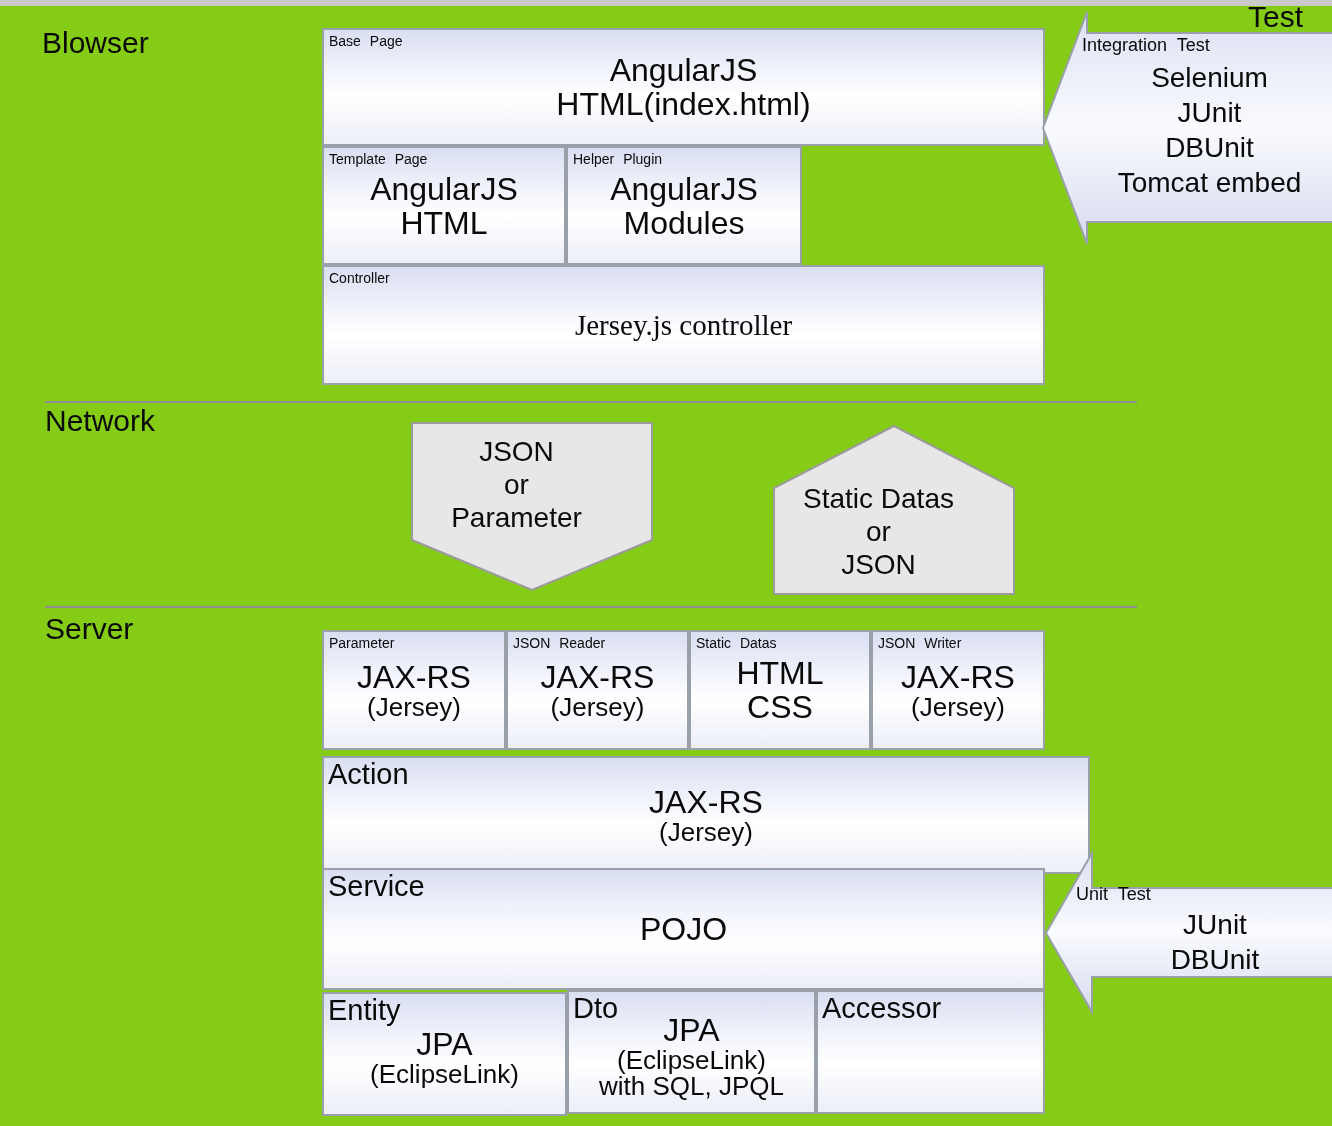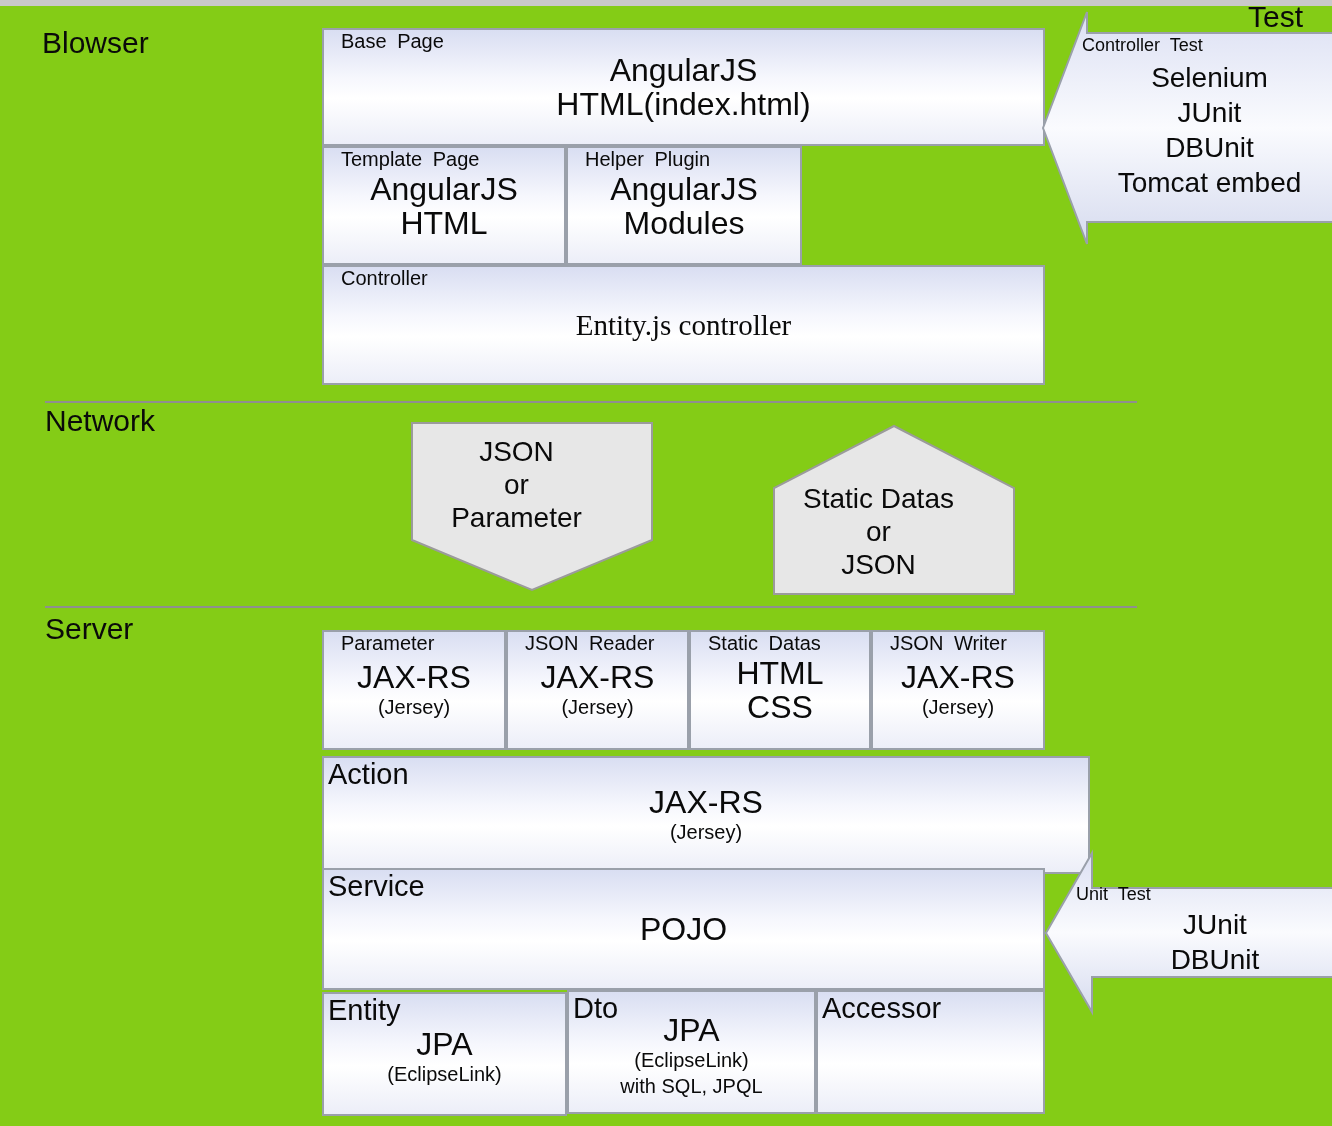--- a/index.html
+++ b/index.html
@@ -7,28 +7,28 @@
     position:relative;width:1332px;height:1126px;overflow:hidden;
     font-family:"Liberation Sans",sans-serif;color:#0a0a0a;background:#84cc16;
   }
   .topbar{position:absolute;left:0;top:0;width:1332px;height:6px;background:#c9c9c9;}
   .section-label{position:absolute;font-size:30px;line-height:34px;color:#0a0a0a;}
   .hr{position:absolute;left:45px;width:1092px;height:2px;background:#8f8f8f;}
   .box{
     position:absolute;box-sizing:border-box;border:2px solid #9aa0aa;
     background:linear-gradient(180deg,#d9def2 0%,#f6f7fd 42%,#ffffff 60%,#eceef8 100%);
   }
-  .tag{position:absolute;top:0;left:17px;font-size:20px;line-height:22px;word-spacing:5px;white-space:nowrap;}
+  .tag{position:absolute;top:0;left:5px;font-size:14px;line-height:22px;word-spacing:5px;white-space:nowrap;}
   .tag-big{position:absolute;top:0;left:4px;font-size:29px;line-height:33px;white-space:nowrap;}
   .body{
     position:absolute;left:0;right:0;top:0;bottom:0;
     display:flex;flex-direction:column;align-items:center;justify-content:center;text-align:center;
   }
   .t28{font-size:32px;line-height:34px;}
-  .t20{font-size:20px;line-height:26px;}
+  .t20{font-size:26px;line-height:26px;}
   .serif{font-family:"Liberation Serif",serif;font-size:29px;line-height:34px;}
   .penta{position:absolute;padding-left:31px;}
   .penta-text{
     position:absolute;display:flex;flex-direction:column;align-items:center;justify-content:center;
     text-align:center;font-size:28px;line-height:33px;left:0;right:0;top:0;bottom:0;
   }
   .arrow-wrap{position:absolute;}
   .arrow-tag{position:absolute;font-size:18px;line-height:22px;word-spacing:5px;white-space:nowrap;}
   .arrow-items{position:absolute;text-align:center;font-size:28px;line-height:35px;}
   .test-title{position:absolute;left:1248px;top:0px;font-size:30px;line-height:34px;}
@@ -67,21 +67,21 @@
     <div class="body">
       <div class="t28">AngularJS</div>
       <div class="t28">Modules</div>
     </div>
   </div>
 
 
   <div class="box" style="left:322px;top:265px;width:723px;height:120px;">
     <div class="tag">Controller</div>
     <div class="body">
-      <div class="serif">Entity.js controller</div>
+      <div class="serif">Jersey.js controller</div>
     </div>
   </div>
 
   <div class="penta" style="left:380px;top:422px;width:242px;height:170px;">
     <svg width="242" height="170" viewBox="0 0 242 170">
       <polygon points="1,1 241,1 241,118 121,168 1,118" fill="#e7e7e7" stroke="#9b9b9b" stroke-width="2"></polygon>
     </svg>
     <div class="penta-text" style="padding-bottom:45px;">
       <div>JSON</div>
       <div>or</div>
@@ -174,21 +174,21 @@
     <svg width="292" height="245" viewBox="0 0 292 245">
       <defs>
         <linearGradient id="agrad1" x1="0" y1="0" x2="0" y2="1">
           <stop offset="0%" stop-color="#dce0f3"></stop>
           <stop offset="50%" stop-color="#fafbfe"></stop>
           <stop offset="100%" stop-color="#d6dbef"></stop>
         </linearGradient>
       </defs>
       <polygon points="3,120 47,4 47,25 296,25 296,214 47,214 47,236" fill="url(#agrad1)" stroke="#9aa0aa" stroke-width="2"></polygon>
     </svg>
-    <div class="arrow-tag" style="left:42px;top:26px;">Controller Test</div>
+    <div class="arrow-tag" style="left:42px;top:26px;">Integration Test</div>
     <div class="arrow-items" style="left:47px;top:52px;width:245px;">
       <div>Selenium</div>
       <div>JUnit</div>
       <div>DBUnit</div>
       <div>Tomcat embed</div>
     </div>
   </div>
 
   <div class="arrow-wrap" style="left:1040px;top:845px;width:292px;height:185px;">
     <svg width="292" height="185" viewBox="0 0 292 185">

